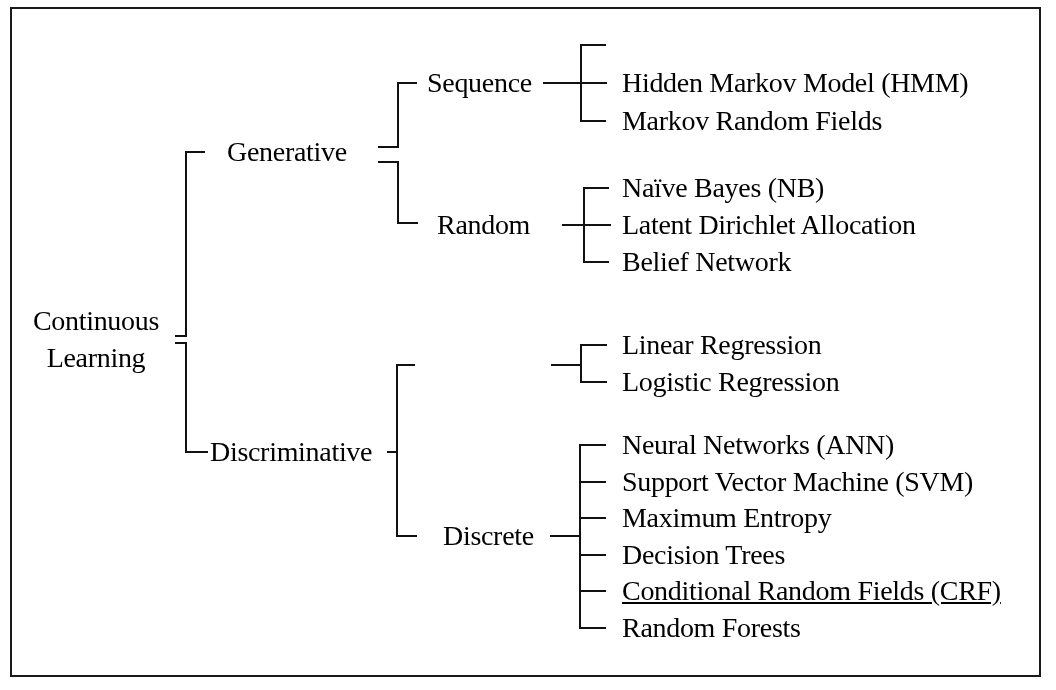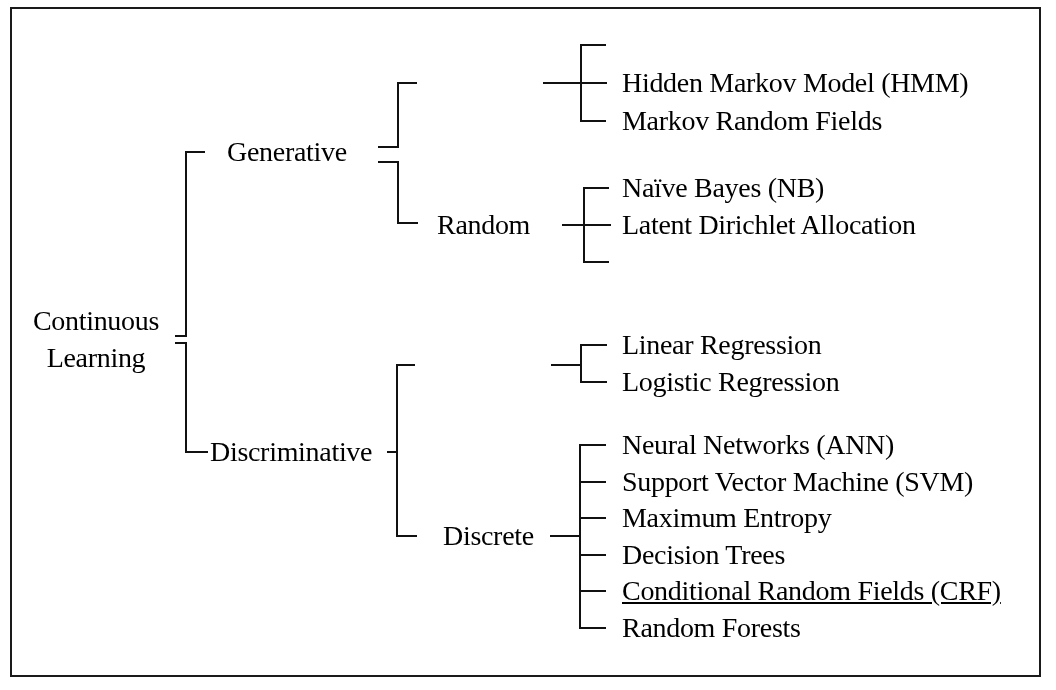--- a/index.html
+++ b/index.html
@@ -90,28 +90,30 @@
   </svg>
 
   <div class="label root-label" style="left:21px; top:302px;">
     <div>Continuous</div>
     <div>Learning</div>
   </div>
 
   <div class="label" style="left:227px; top:138px;">Generative</div>
   <div class="label" style="left:210px; top:438px;">Discriminative</div>
 
+  <div class="label" style="left:427px; top:69px;">Sequence</div>
   <div class="label" style="left:437px; top:211px;">Random</div>
   <div class="label" style="left:443px; top:522px;">Discrete</div>
 
   <div class="label" style="left:622px; top:69px;">Hidden Markov Model (HMM)</div>
   <div class="label" style="left:622px; top:107px;">Markov Random Fields</div>
 
   <div class="label" style="left:622px; top:174px;">Naïve Bayes (NB)</div>
   <div class="label" style="left:622px; top:211px;">Latent Dirichlet Allocation</div>
+  <div class="label" style="left:622px; top:248px;">Belief Network</div>
 
   <div class="label" style="left:622px; top:331px;">Linear Regression</div>
   <div class="label" style="left:622px; top:368px;">Logistic Regression</div>
 
   <div class="label" style="left:622px; top:431px;">Neural Networks (ANN)</div>
   <div class="label" style="left:622px; top:468px;">Support Vector Machine (SVM)</div>
   <div class="label" style="left:622px; top:504px;">Maximum Entropy</div>
   <div class="label" style="left:622px; top:541px;">Decision Trees</div>
   <div class="label" style="left:622px; top:577px;text-decoration:underline;">Conditional Random Fields (CRF)</div>
   <div class="label" style="left:622px; top:614px;">Random Forests</div>

